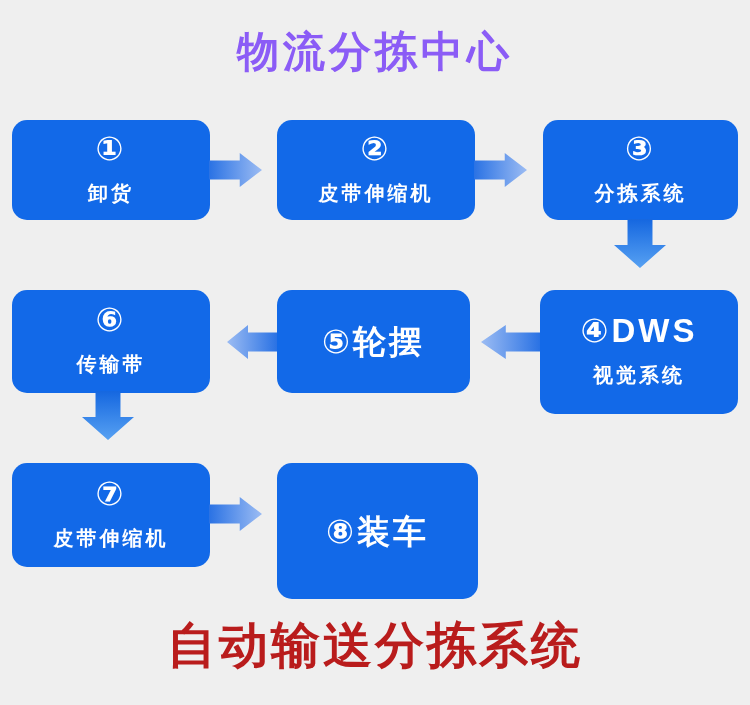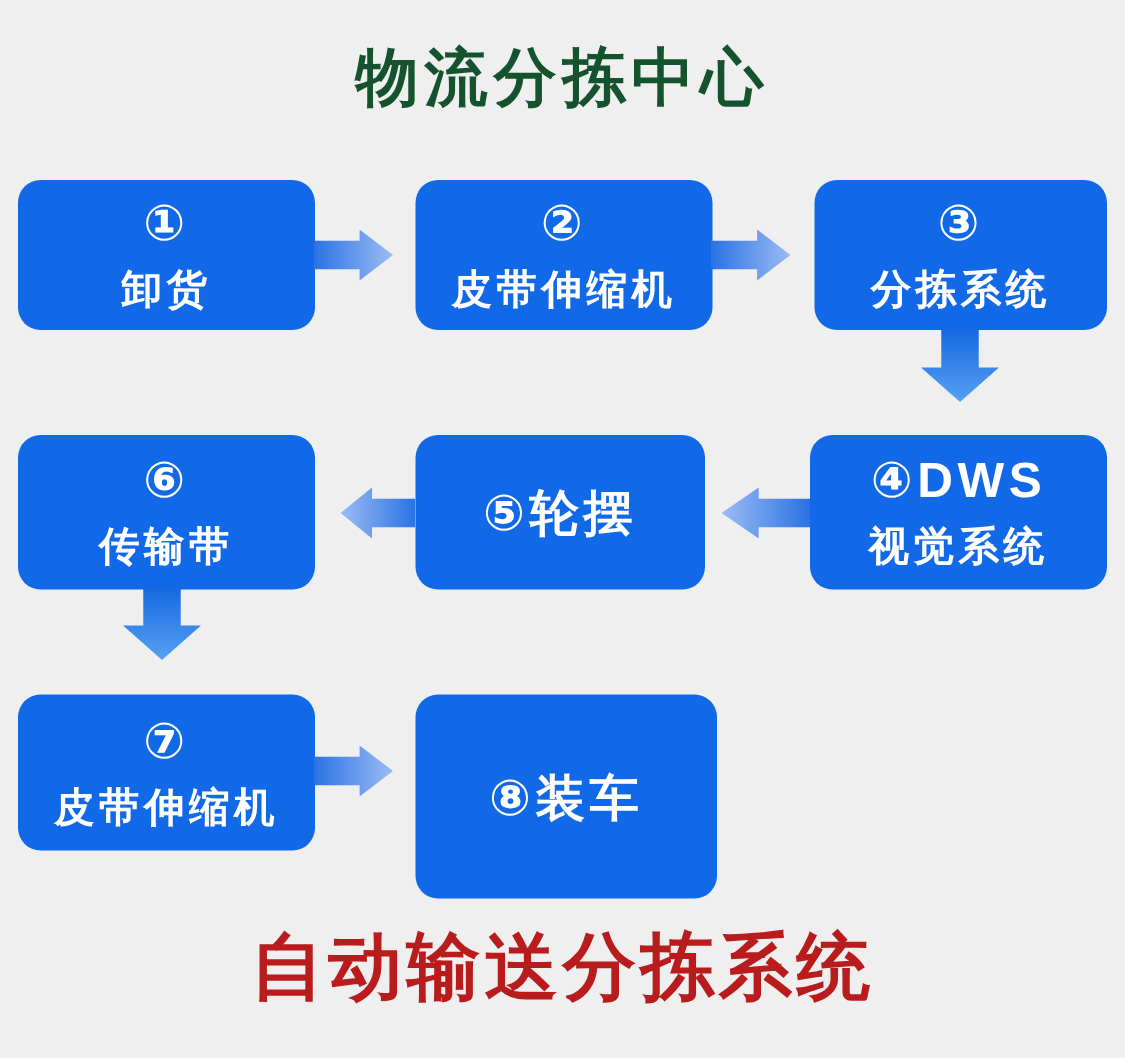--- a/index.html
+++ b/index.html
@@ -17,21 +17,21 @@
   .top-title {
     position: absolute;
     top: 28px;
     left: 0;
     width: 750px;
     margin: 0;
     text-align: center;
     font-size: 42px;
     line-height: 48px;
     font-weight: 700;
-    color: #14532d;
+    color: #8b5cf6;
     letter-spacing: 4px;
   }
   .bottom-title {
     position: absolute;
     top: 616px;
     left: 0;
     width: 750px;
     margin: 0;
     text-align: center;
     font-size: 49px;
@@ -51,29 +51,29 @@
     justify-content: center;
     text-align: center;
     font-weight: 700;
   }
   .node .line1 {
     font-size: 33px;
     line-height: 45px;
     letter-spacing: 3px;
   }
   .node .line2 {
-    font-size: 27px;
+    font-size: 20px;
     line-height: 44px;
     letter-spacing: 3px;
   }
   
   .n1 { left: 12px;  top: 120px; width: 198px; height: 100px; }
   .n2 { left: 277px; top: 120px; width: 198px; height: 100px; }
   .n3 { left: 543px; top: 120px; width: 195px; height: 100px; }
-  .n4 { left: 540px; top: 290px; width: 198px; height: 103px; }
+  .n4 { left: 540px; top: 290px; width: 198px; height: 124px; }
   .n5 { left: 277px; top: 290px; width: 193px; height: 103px; }
   .n6 { left: 12px;  top: 290px; width: 198px; height: 103px; }
   .n7 { left: 12px;  top: 463px; width: 198px; height: 104px; }
   .n8 { left: 277px; top: 463px; width: 201px; height: 136px; }
 
   
   .arrow { position: absolute; }
   .arrow-right {
     width: 53px; height: 34px;
     background: linear-gradient(to right, #2a72e4, #9cbcf3);

